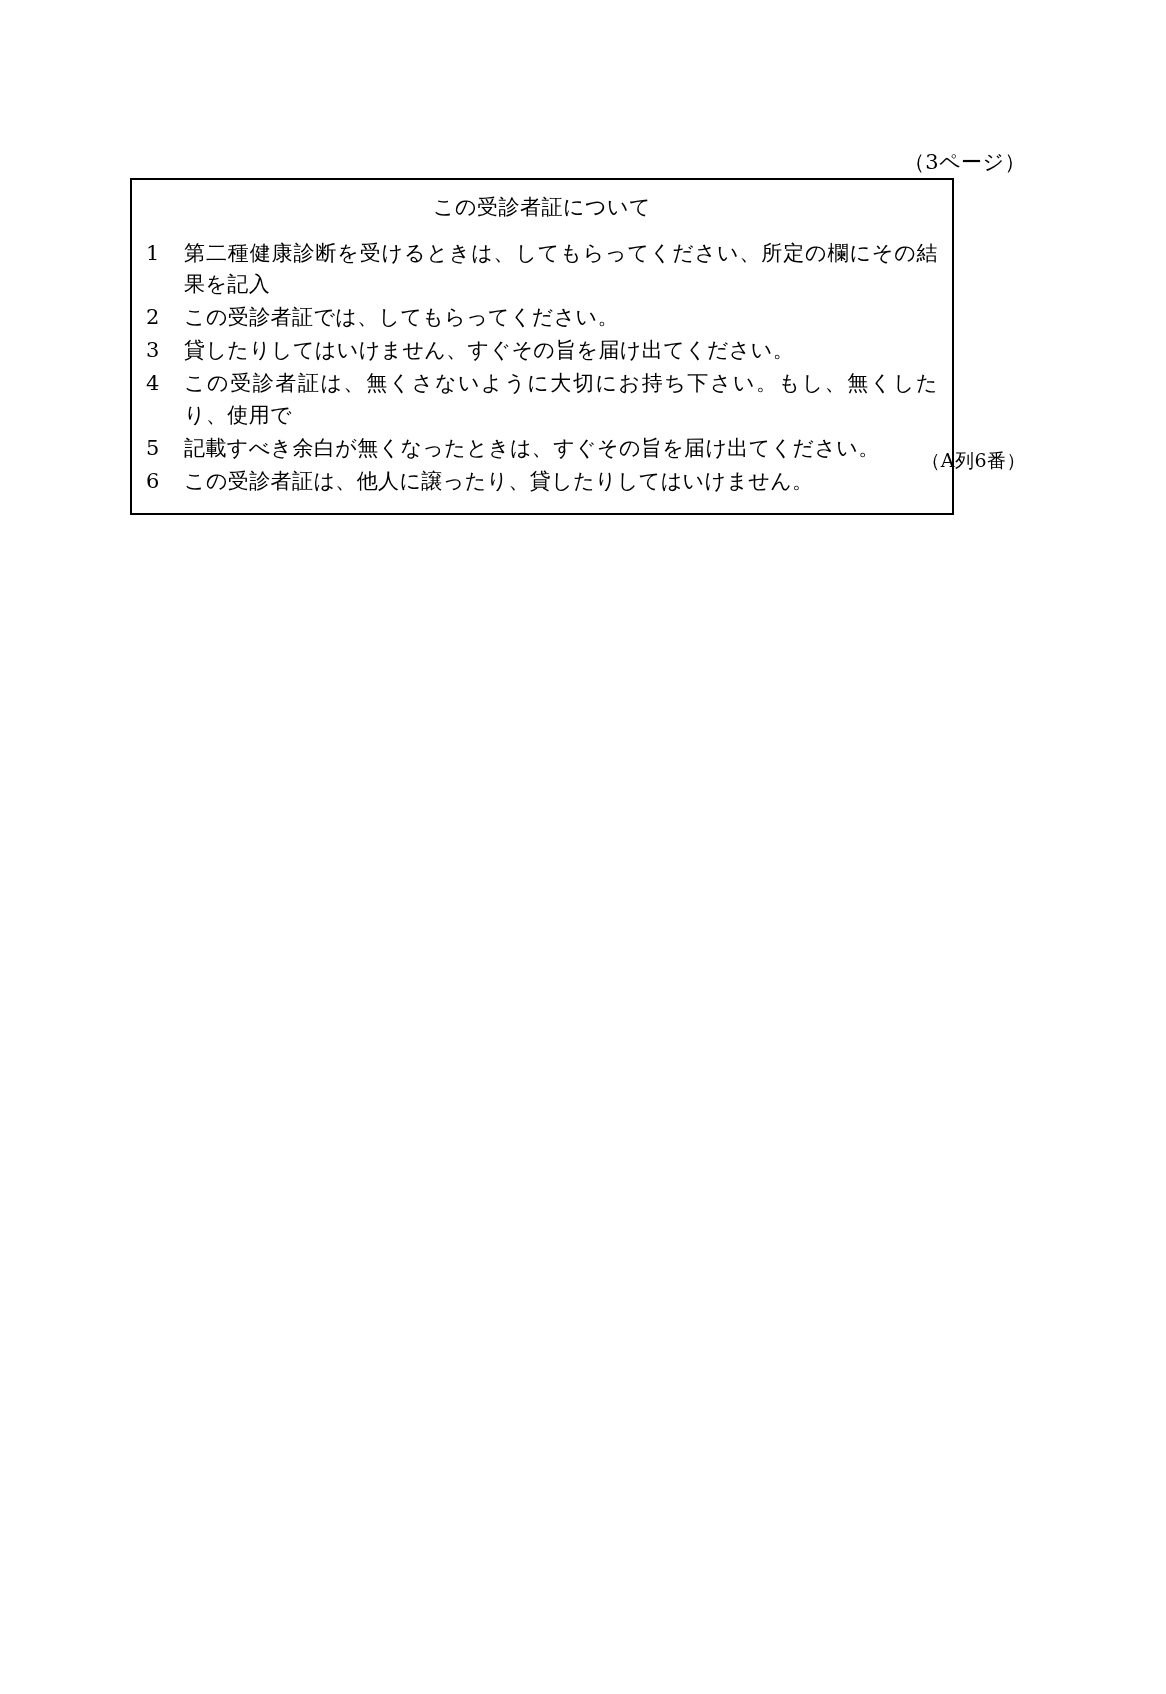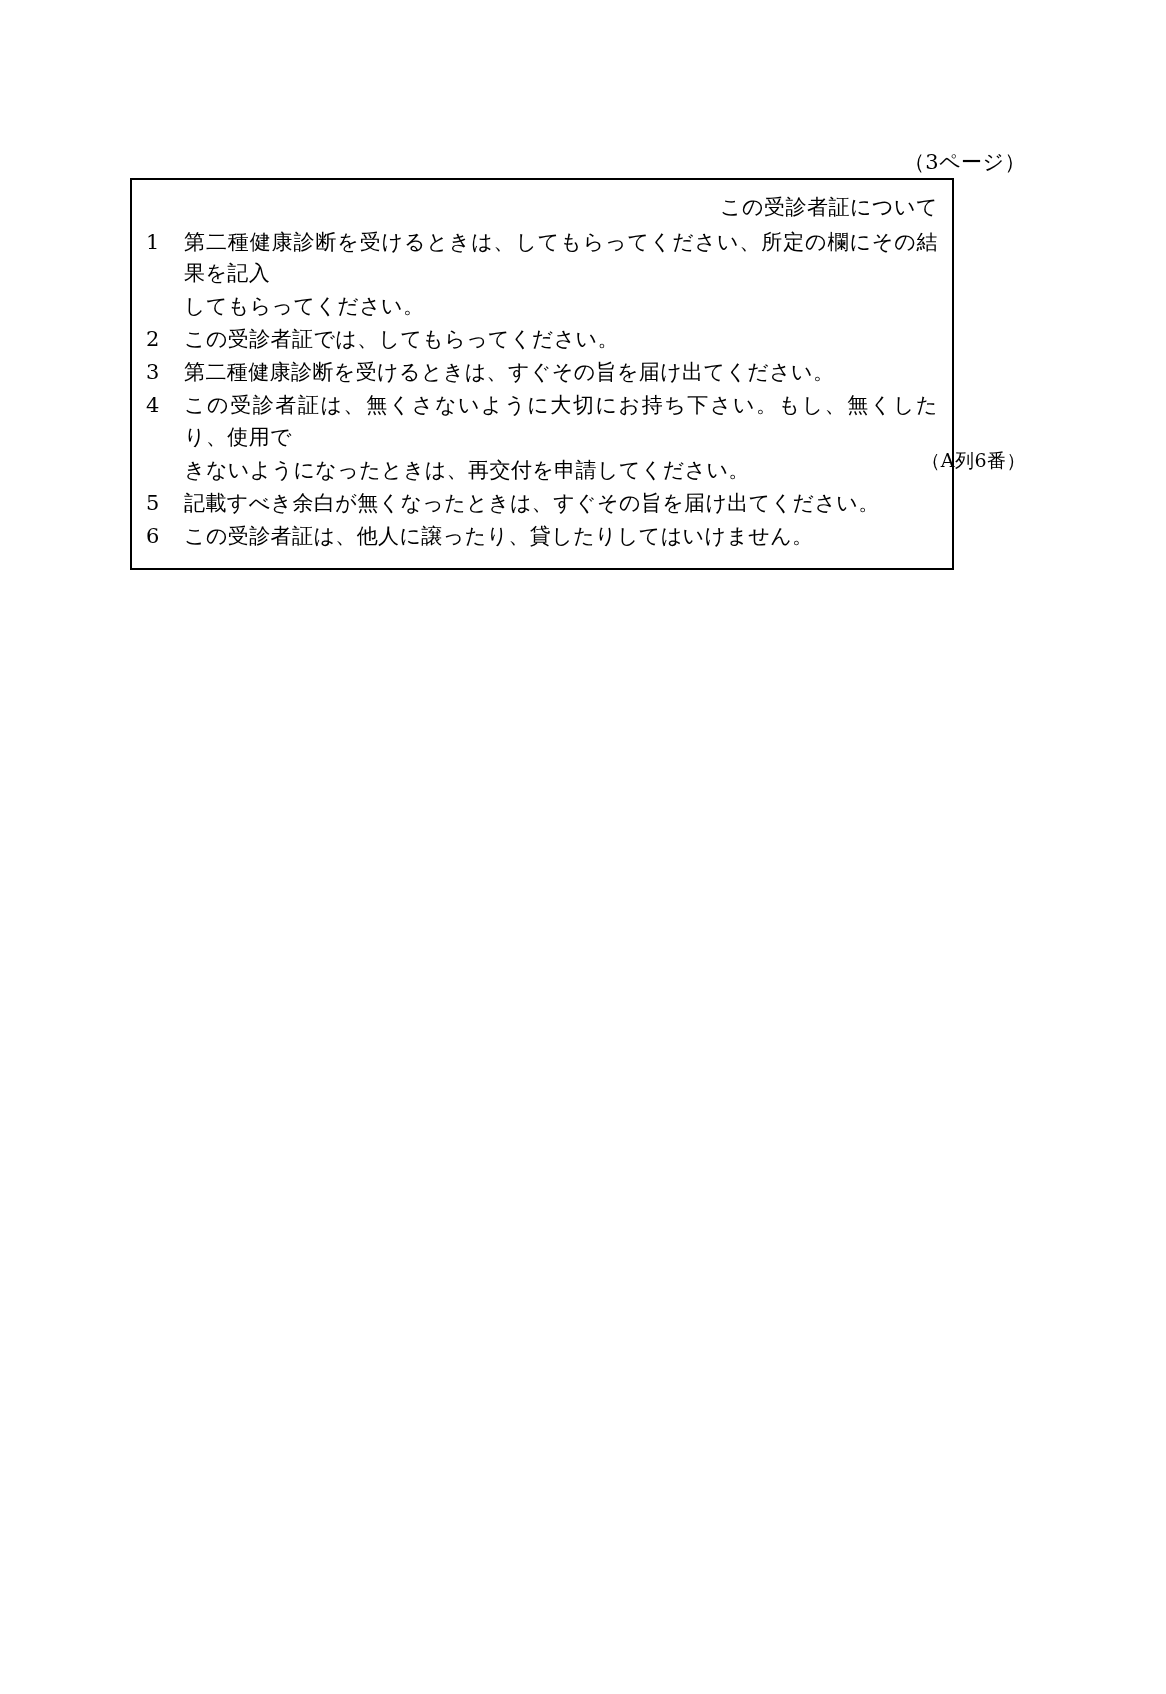--- a/index.html
+++ b/index.html
@@ -33,25 +33,25 @@
   .notice-box {
     position: absolute;
     left: 130px;
     top: 170px;
     width: 824px;
     border: 2px solid #000000;
     box-sizing: border-box;
     padding: 12px 14px 14px 14px;
   }
   .notice-title {
-    text-align: right;
+    text-align: center;
     font-size: 21px;
     line-height: 1.5;
     letter-spacing: 0.5px;
-    margin-bottom: 3px;
+    margin-bottom: 14px;
   }
   .notice-list {
     list-style: none;
     margin: 0;
     padding: 0;
   }
   .notice-item {
     display: flex;
     font-size: 21px;
     line-height: 1.52;
@@ -98,42 +98,34 @@
 
   <div class="notice-box">
     <div class="notice-title">この受診者証について</div>
 
     <div class="notice-list">
 
       <div class="notice-item">
         <span class="notice-num">1</span>
         <span class="notice-text">第二種健康診断を受けるときは、してもらってください、所定の欄にその結果を記入</span>
       </div>
-      <div class="notice-item indent">
-        <span class="notice-num">&nbsp;</span>
-        <span class="notice-text">してもらってください。</span>
-      </div>
 
       <div class="notice-item">
         <span class="notice-num">2</span>
         <span class="notice-text">この受診者証では、してもらってください。</span>
       </div>
 
       <div class="notice-item">
         <span class="notice-num">3</span>
-        <span class="notice-text">第二種健康診断を受けるときは、すぐその旨を届け出てください。</span>
+        <span class="notice-text">貸したりしてはいけません、すぐその旨を届け出てください。</span>
       </div>
 
       <div class="notice-item">
         <span class="notice-num">4</span>
         <span class="notice-text">この受診者証は、無くさないように大切にお持ち下さい。もし、無くしたり、使用で</span>
-      </div>
-      <div class="notice-item indent">
-        <span class="notice-num">&nbsp;</span>
-        <span class="notice-text">きないようになったときは、再交付を申請してください。</span>
       </div>
 
       <div class="notice-item">
         <span class="notice-num">5</span>
         <span class="notice-text">記載すべき余白が無くなったときは、すぐその旨を届け出てください。</span>
       </div>
 
       <div class="notice-item">
         <span class="notice-num">6</span>
         <span class="notice-text">この受診者証は、他人に譲ったり、貸したりしてはいけません。</span>

